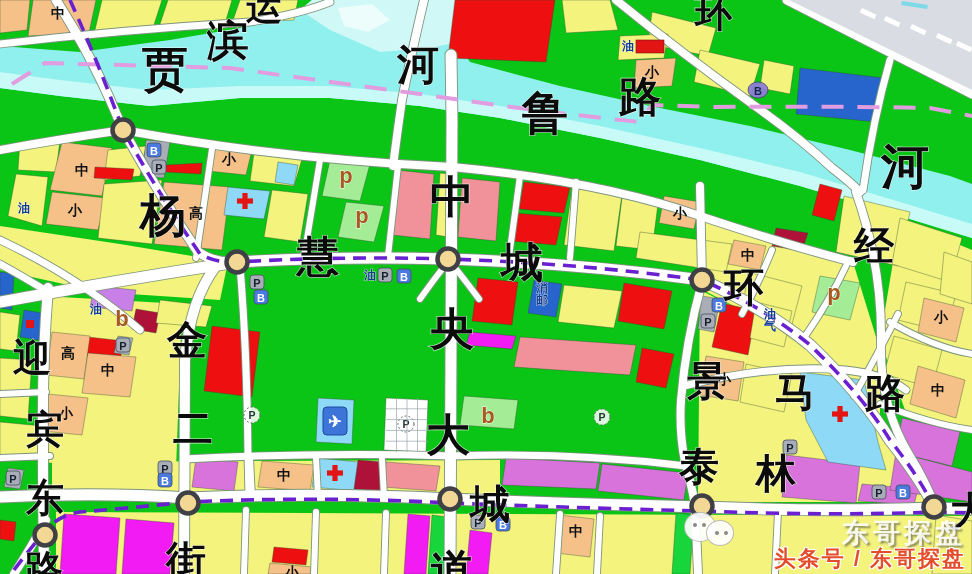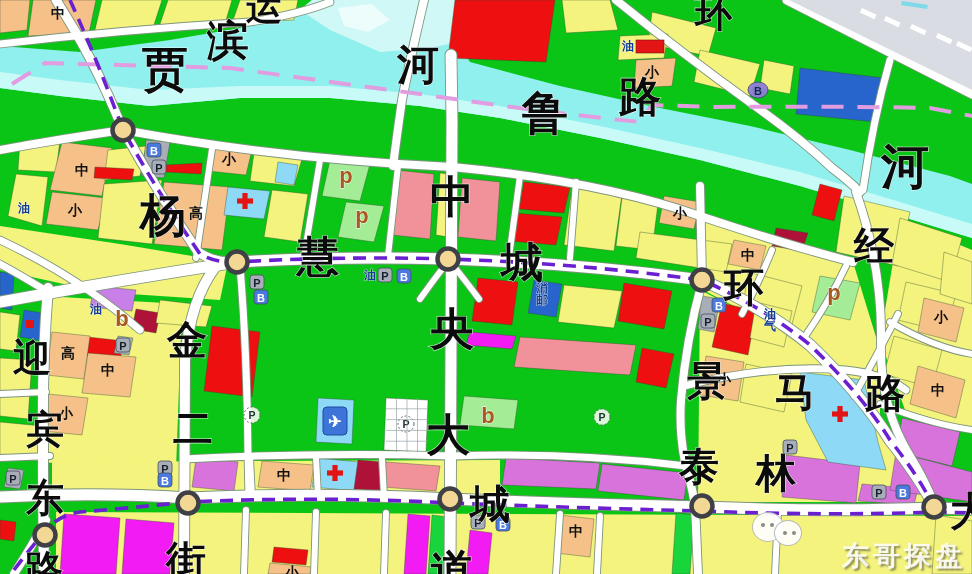--- a/index.html
+++ b/index.html
@@ -389,14 +389,15 @@
         <text x="776" y="487.4" font-size="40" fill="#0b0b0b" text-anchor="middle" font-weight="700" font-family="&quot;Liberation Sans&quot;, sans-serif" stroke="rgba(255,255,255,.75)" stroke-width="1.1" paint-order="stroke">林</text>
         <text x="970" y="525.4" font-size="40" fill="#0b0b0b" text-anchor="middle" font-weight="700" font-family="&quot;Liberation Sans&quot;, sans-serif" stroke="rgba(255,255,255,.75)" stroke-width="1.1" paint-order="stroke">大</text>
       </g>
     </svg>
   <div id="watermark">
     <div class="wm-logo">
       <span class="wm-c1"></span>
         <span class="wm-c2"></span>
     </div>
     <div id="wm-line1">东哥探盘</div>
+    <div id="wm-line2">头条号 / 东哥探盘</div>
   </div>
 </div>
 
 </body></html>

